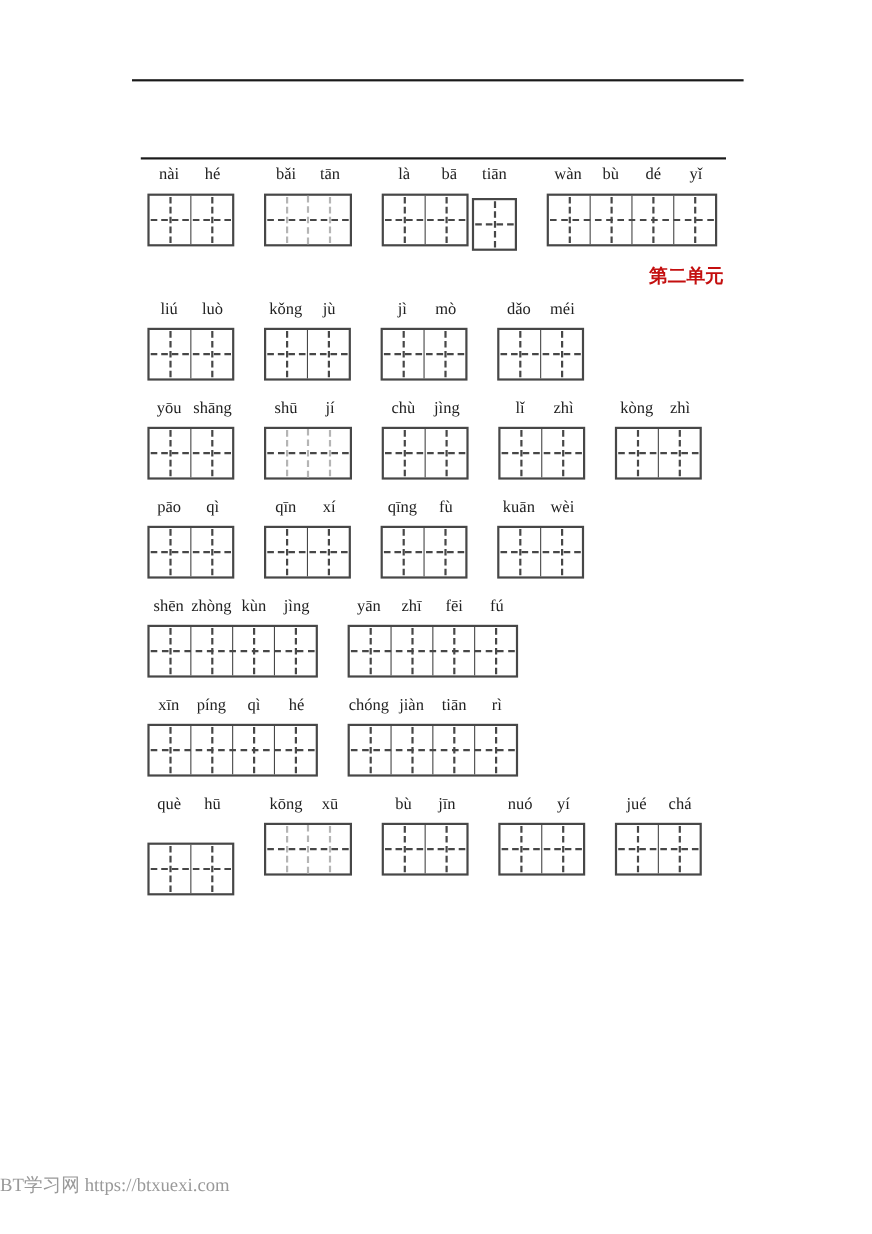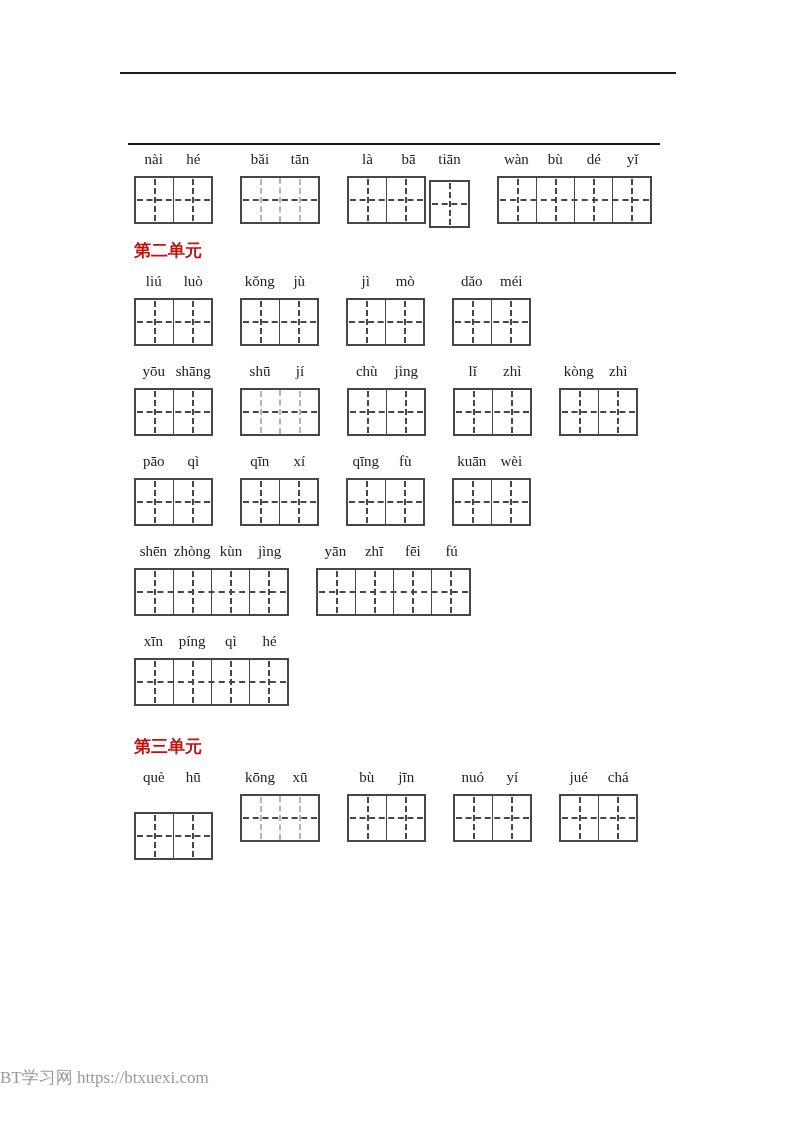--- a/index.html
+++ b/index.html
@@ -13,21 +13,21 @@
   }
   .rule{position:absolute;background:var(--c-rule,#1a1a1a);height:2px;}
   .rule-1{left:120px;top:72px;width:556px;}
   .rule-2{left:128px;top:143px;width:532px;}
 
   .content{position:absolute;left:134px;top:150px;width:524px;}
 
   .heading{
     margin:0 0 10px 0;
     width:100%;
-    text-align:left;
+    text-align:right;
     font-size:17px;
     font-weight:bold;
     color:var(--c-red,#c40f0f);
     line-height:22px;
   }
   .section:last-child .heading{margin-top:30px;}
 
   .word-row{display:flex;gap:27px;margin-bottom:16px;align-items:flex-start;}
 
   .group{display:flex;flex-direction:column;}
@@ -365,24 +365,40 @@
             <div class="boxes">
               <div class="box">
                 <div class="cell"></div>
                 <div class="cell"></div>
                 <div class="cell"></div>
                 <div class="cell"></div>
                 <div class="hmid"></div>
               </div>
             </div>
           </div>
+          <div class="group">
+            <div class="pinyin">
+              <span>chóng</span>
+              <span>jiàn</span>
+              <span>tiān</span>
+              <span>rì</span>
+            </div>
+            <div class="boxes">
+              <div class="box">
+                <div class="cell"></div>
+                <div class="cell"></div>
+                <div class="cell"></div>
+                <div class="cell"></div>
+                <div class="hmid"></div>
+              </div>
+            </div>
+          </div>
         </div>
       </div>
       <div class="section">
-        <h2 class="heading">第三单元</h2>
         <div class="word-row">
           <div class="group drop">
             <div class="pinyin">
               <span>què</span>
               <span>hū</span>
             </div>
             <div class="boxes">
               <div class="box">
                 <div class="cell"></div>
                 <div class="cell"></div>

